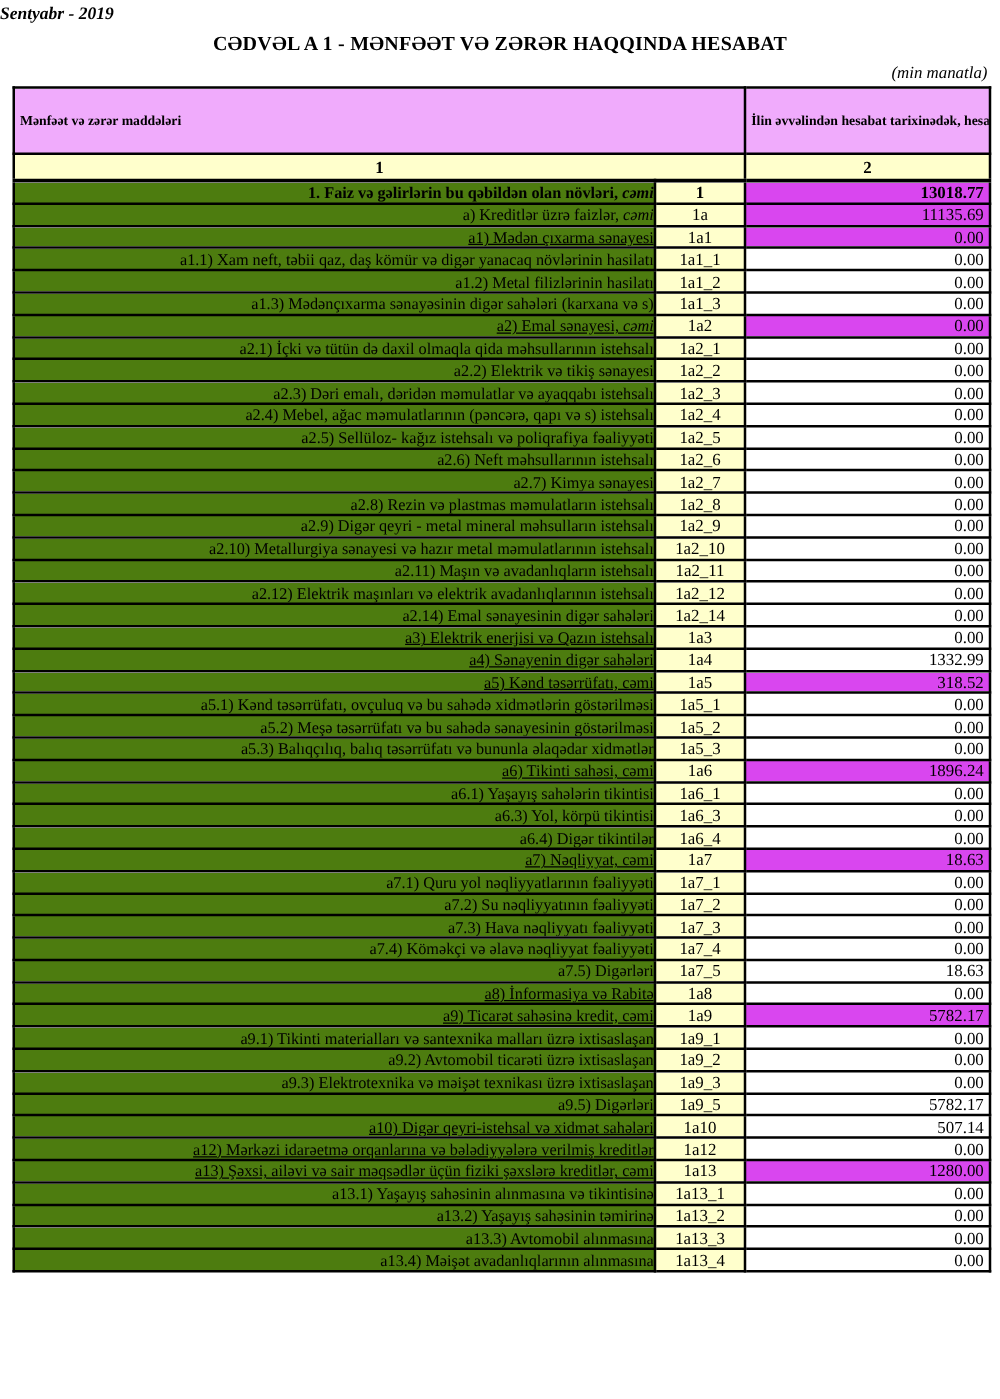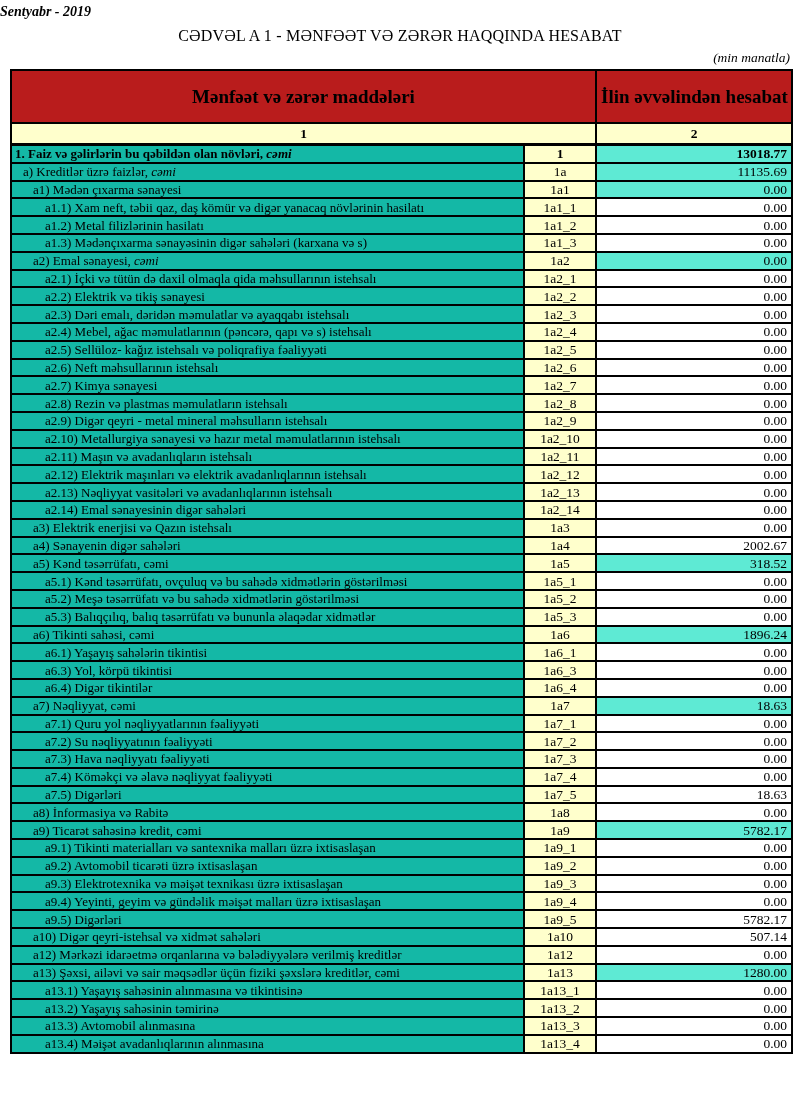--- a/index.html
+++ b/index.html
@@ -9,21 +9,21 @@
     color:#000;
   }
   .topline{
     text-align:left;
     padding:4px 18px 0 0;
     font-size:14px;font-weight:bold;font-style:italic;
     height:18px;
   }
   .doc-title{
     text-align:center;
-    font-size:16px;font-weight:normal;
+    font-size:16px;font-weight:bold;
     margin-top:5px;
     letter-spacing:.2px;
     height:20px;
   }
   .unit-note{
     text-align:right;
     font-size:13.5px;font-style:italic;
     padding-right:10px;
     margin-top:3px;
     height:17px;
@@ -36,50 +36,50 @@
   }
   table.report th, table.report td{
     border:2px solid #000;
     overflow:hidden;
     white-space:nowrap;
   }
   col.c-label{width:513px;}
   col.c-code{width:72px;}
   col.c-value{width:196px;}
   thead th{
-    background:#b91c1c;
-    font-size:19px;font-weight:bold;
-    text-align:center;vertical-align:middle;
+    background:#f0abfc;
+    font-size:11px;font-weight:bold;
+    text-align:left;vertical-align:middle;
     padding:2px 4px;
     white-space:normal;
   }
   thead tr.hdr th{height:47px;line-height:16px;}
   thead tr.idx td{
     background:#FFFFCC;
     font-size:13.5px;font-weight:bold;
     text-align:center;
     height:17px;line-height:16px;
     border-bottom:3px solid #000;
   }
   tbody td{
     height:15.8px;
     line-height:15px;
     font-size:13px;
     padding:0;
     vertical-align:middle;
   }
-  tbody td.lbl{background:#14b8a6;text-align:left;margin-left:27px;}
+  tbody td.lbl{background:#4d7c0f;text-align:right;margin-left:27px;}
   tbody td.code{background:#FFFFCC;text-align:center;font-size:13.5px;}
   tbody td.val{text-align:right;padding-right:4px;font-size:13.5px;}
-  tbody td.val.vy{background:#5eead4;}
+  tbody td.val.vy{background:#d946ef;}
   tbody td.val.vw{background:#FFFFFF;}
   tbody tr.bold td{font-weight:bold;}
   td.ind0{padding-left:3px;}
   td.ind1{padding-left:11px;}
-  td.ind2{padding-left:21px;}
+  td.ind2{padding-left:21px;text-decoration:underline;}
   td.ind3{padding-left:33px;}
 </style>
 </head>
 <body>
 
 <div class="topline">Sentyabr - 2019</div>
 <div class="doc-title">CƏDVƏL A 1 - MƏNFƏƏT VƏ ZƏRƏR HAQQINDA HESABAT</div>
 <div class="unit-note">(min manatla)</div>
 
 <table class="report">
@@ -188,51 +188,46 @@
         <td class="lbl ind3">a2.11) Maşın və avadanlıqların istehsalı</td>
         <td class="code">1a2_11</td>
         <td class="val vw">0.00</td>
       </tr>
       <tr>
         <td class="lbl ind3">a2.12) Elektrik maşınları və elektrik avadanlıqlarının istehsalı</td>
         <td class="code">1a2_12</td>
         <td class="val vw">0.00</td>
       </tr>
       <tr>
-        <td class="lbl ind3">a2.13) Nəqliyyat vasitələri və avadanlıqlarının istehsalı</td>
-        <td class="code">1a2_13</td>
-        <td class="val vw">0.00</td>
-      </tr>
-      <tr>
         <td class="lbl ind3">a2.14) Emal sənayesinin digər sahələri</td>
         <td class="code">1a2_14</td>
         <td class="val vw">0.00</td>
       </tr>
       <tr>
         <td class="lbl ind2">a3) Elektrik enerjisi və Qazın istehsalı</td>
         <td class="code">1a3</td>
         <td class="val vw">0.00</td>
       </tr>
       <tr>
         <td class="lbl ind2">a4) Sənayenin digər sahələri</td>
         <td class="code">1a4</td>
-        <td class="val vw">2002.67</td>
+        <td class="val vw">1332.99</td>
       </tr>
       <tr>
         <td class="lbl ind2">a5) Kənd təsərrüfatı, cəmi</td>
         <td class="code">1a5</td>
         <td class="val vy">318.52</td>
       </tr>
       <tr>
         <td class="lbl ind3">a5.1) Kənd təsərrüfatı, ovçuluq və bu sahədə xidmətlərin göstərilməsi</td>
         <td class="code">1a5_1</td>
         <td class="val vw">0.00</td>
       </tr>
       <tr>
-        <td class="lbl ind3">a5.2) Meşə təsərrüfatı və bu sahədə xidmətlərin göstərilməsi</td>
+        <td class="lbl ind3">a5.2) Meşə təsərrüfatı və bu sahədə sənayesinin göstərilməsi</td>
         <td class="code">1a5_2</td>
         <td class="val vw">0.00</td>
       </tr>
       <tr>
         <td class="lbl ind3">a5.3) Balıqçılıq, balıq təsərrüfatı və bununla əlaqədar xidmətlər</td>
         <td class="code">1a5_3</td>
         <td class="val vw">0.00</td>
       </tr>
       <tr>
         <td class="lbl ind2">a6) Tikinti sahəsi, cəmi</td>
@@ -300,25 +295,20 @@
         <td class="val vw">0.00</td>
       </tr>
       <tr>
         <td class="lbl ind3">a9.2) Avtomobil ticarəti üzrə ixtisaslaşan</td>
         <td class="code">1a9_2</td>
         <td class="val vw">0.00</td>
       </tr>
       <tr>
         <td class="lbl ind3">a9.3) Elektrotexnika və məişət texnikası üzrə ixtisaslaşan</td>
         <td class="code">1a9_3</td>
-        <td class="val vw">0.00</td>
-      </tr>
-      <tr>
-        <td class="lbl ind3">a9.4) Yeyinti, geyim və gündəlik məişət malları üzrə ixtisaslaşan</td>
-        <td class="code">1a9_4</td>
         <td class="val vw">0.00</td>
       </tr>
       <tr>
         <td class="lbl ind3">a9.5) Digərləri</td>
         <td class="code">1a9_5</td>
         <td class="val vw">5782.17</td>
       </tr>
       <tr>
         <td class="lbl ind2">a10) Digər qeyri-istehsal və xidmət sahələri</td>
         <td class="code">1a10</td>

